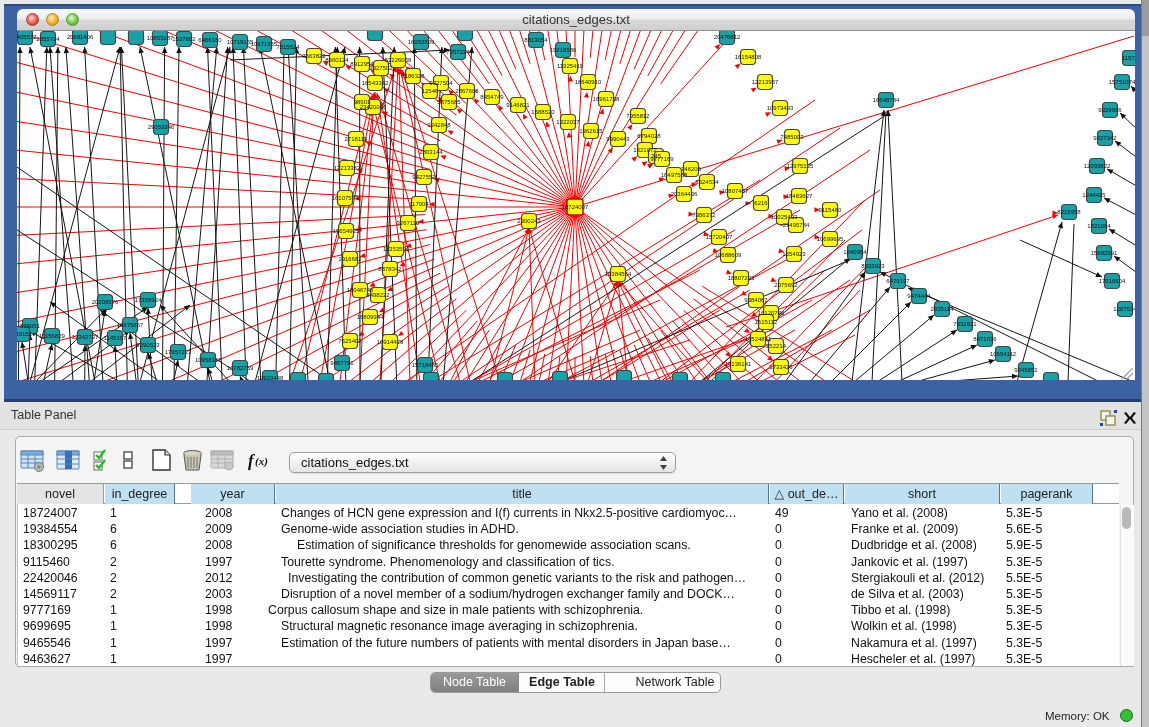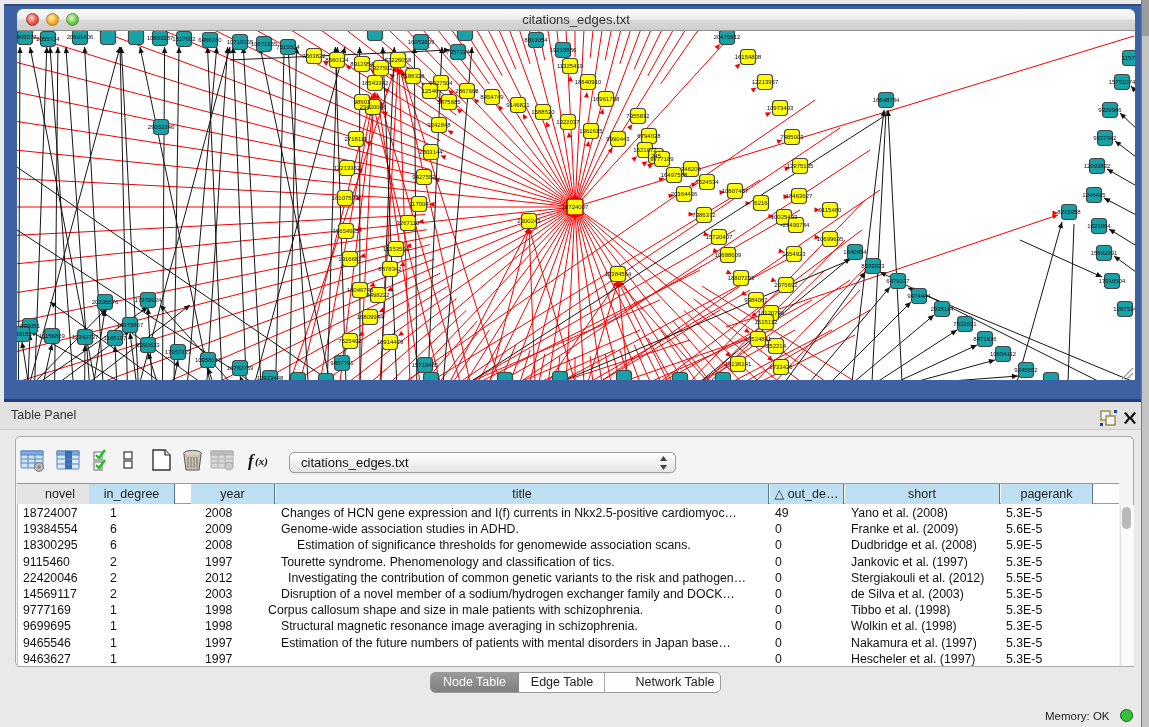--- a/index.html
+++ b/index.html
@@ -35,21 +35,21 @@
   border-radius:5px; background:linear-gradient(#ffffff,#efefef 60%,#e4e4e4);
   font-size:13px; color:#111; line-height:20px; padding-left:11px;
   box-shadow:0 1px 1px rgba(0,0,0,0.08); }
 
 #tabs { left:430px; top:672px; width:291px; height:21px; border:1px solid #9a9a9a;
   border-radius:5px; background:#fdfdfd; font-size:12.5px; text-align:center;
   box-shadow:inset 0 1px 0 #fff; }
 #tabs div { position:absolute; top:0; height:19px; line-height:19px; color:#222; }
 #tabseg1 { left:0; width:88px; background:linear-gradient(#9a9a9a,#7f7f7f); color:#fff !important;
   border-radius:4px 0 0 4px; border-right:1px solid #888; }
-#tabseg2 { left:89px; width:85px; border-right:1px solid #aaa; }
+#tabseg2 { left:89px; width:85px; border-right:1px solid #aaa;font-weight:bold; }
 #tabseg3 { left:175px; width:138px;border-radius:7px; }
 #memdot { left:1120px; top:709px; width:13px; height:13px; border-radius:50%;
   background:#35c135; border:1px solid #1c5c1c; }
 #sbar { left:1120px; top:505px; width:14px; height:161px; background:#fbfbfb;
   border-left:1px solid #e0e0e0; }
 #sthumb { left:1122px; top:507px; width:9px; height:22px; background:#b9b9b9; border-radius:5px; }
 </style></head>
 <body>
 <div id="desk" class="abs"></div>
 <div id="rstrip" class="abs"></div>
@@ -824,21 +824,21 @@
 </svg>
 <div id="dd" class="abs">citations_edges.txt
  <svg style="position:absolute;right:7px;top:3px" width="9" height="15">
  <path d="M4.5 0 L8 5 L1 5 Z" fill="#444"></path>
       <path d="M4.5 14 L8 9 L1 9 Z" fill="#444"></path>
     </svg>
 </div>
 
 <div id="thead" class="abs">
  <div class="hc" style="left:0;width:87px;background:#e4e4e4;border-right:1px solid #9a9a9a">novel</div>
- <div class="hc" style="left:72px;width:86px">in_degree</div>
+ <div class="hc" style="left:88px;width:70px">in_degree</div>
  <div class="hc" style="left:174px;width:84px">year</div>
  <div class="hc" style="left:259px;width:493px">title</div>
  <div class="hc" style="left:753px;width:74px">△ out_de…</div>
  <div class="hc" style="left:828px;width:155px">short</div>
  <div class="hc" style="left:984px;width:92px">pagerank</div>
 </div>
 <div class="abs" style="left:17px;top:504px;width:1102px;height:162px;background:#fff;border-left:1px solid #c0c0c0"></div>
 <div class="trow" style="top:505px">
     <span style="left:23px">18724007</span>
     <span style="left:110px">1</span>

